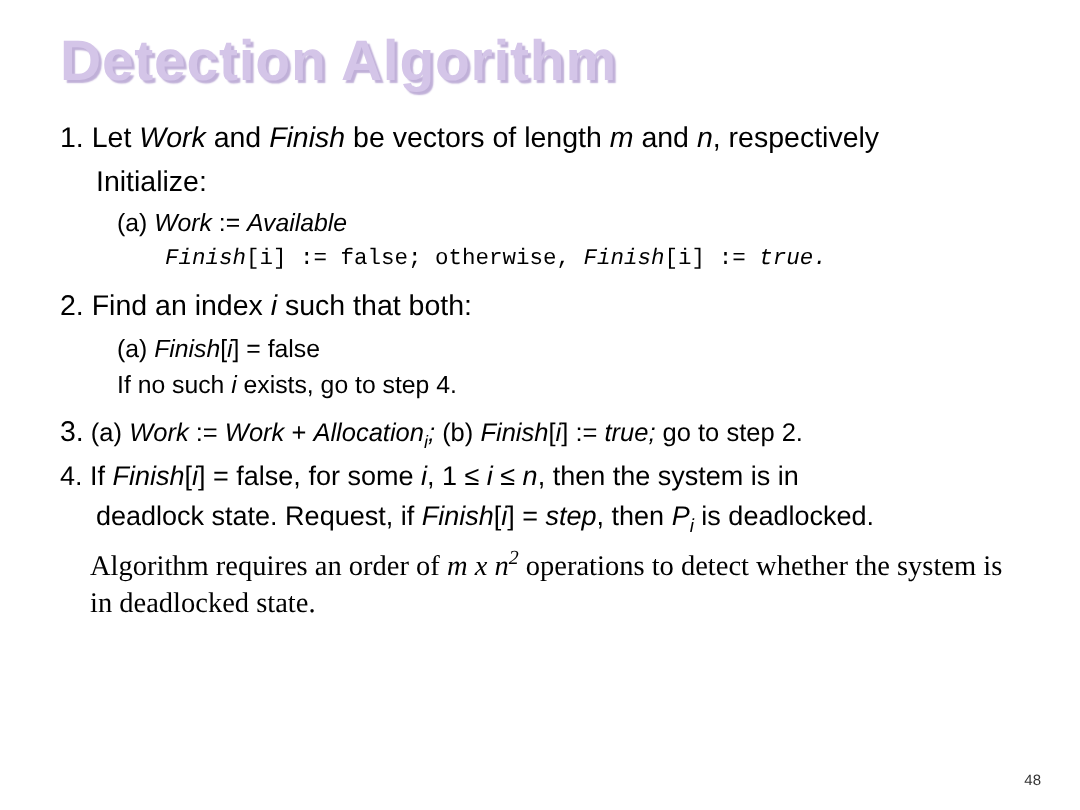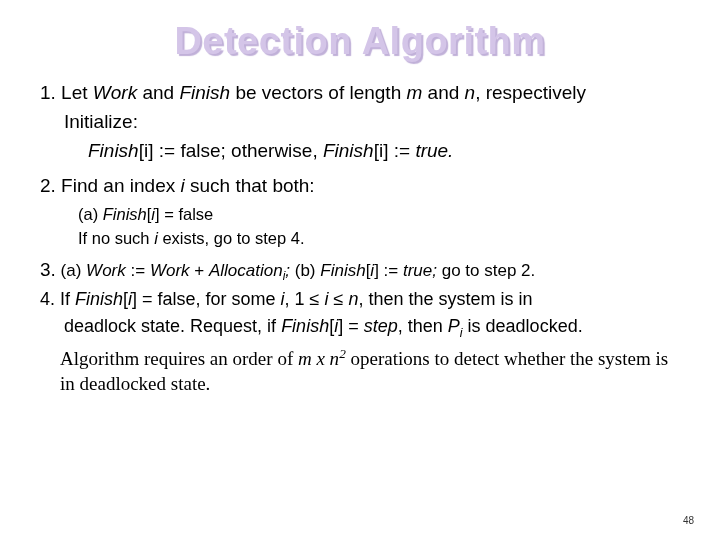--- a/index.html
+++ b/index.html
@@ -6,21 +6,20 @@
   body {
     width: 720px;
     height: 540px;
     background: #ffffff;
     font-family: Arial, Helvetica, sans-serif;
     color: #000000;
     position: relative;
     padding: 20px 40px;
   }
   .title {
-    text-align: center;
     font-size: 38px;
     font-weight: bold;
     color: #d4c5e8;
     text-shadow: 2px 2px 1px #c0b0d8;
     margin-bottom: 18px;
     letter-spacing: 0.5px;
   }
   .step {
     font-size: 19px;
     margin-bottom: 4px;
@@ -29,23 +28,24 @@
   .indent {
     margin-left: 24px;
   }
   .subitem {
     font-size: 16.5px;
     margin-left: 38px;
     line-height: 1.35;
     margin-bottom: 2px;
   }
   .subitem-inner {
-    margin-left: 48px;
-    font-size: 19px;
+    margin-left: 70px;
+    font-size: 15px;
     line-height: 1.35;
+    font-family: Liberation Mono, monospace;
   }
   .ital { font-style: italic; }
   .sub { font-size: 0.7em; vertical-align: sub; font-style: italic; }
   .footer-note {
     font-size: 19px;
     margin-left: 20px;
     margin-top: 4px;
     line-height: 1.3;
     font-family: Liberation Serif, serif;
   }
@@ -63,20 +63,23 @@
 </head>
 <body>
 
 <div class="title">Detection Algorithm</div>
 
 <div class="blk">
   <div class="step">
     <span>1. Let </span><span class="ital">Work</span><span> and </span><span class="ital">Finish</span><span> be vectors of length </span><span class="ital">m</span><span> and </span><span class="ital">n</span><span>, respectively</span>
   </div>
   <div class="step indent">Initialize:</div>
+  <div class="subitem">
+    <span>(a) </span><span class="ital">Work</span><span> := </span><span class="ital">Available</span>
+  </div>
   <div class="subitem-inner">
     <span class="ital">Finish</span><span>[i] := false; otherwise, </span><span class="ital">Finish</span><span>[i] := </span><span class="ital">true.</span>
   </div>
 </div>
 
 <div class="blk">
   <div class="step">
     <span>2. Find an index </span><span class="ital">i</span><span> such that both:</span>
   </div>
   <div class="subitem">

